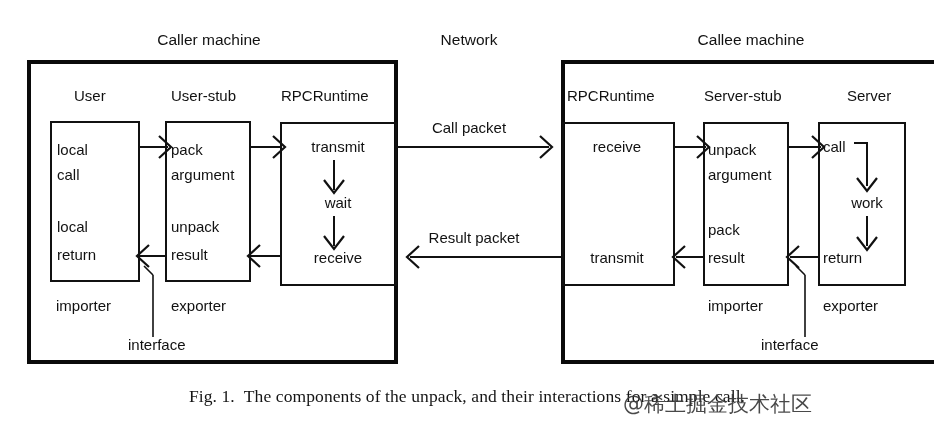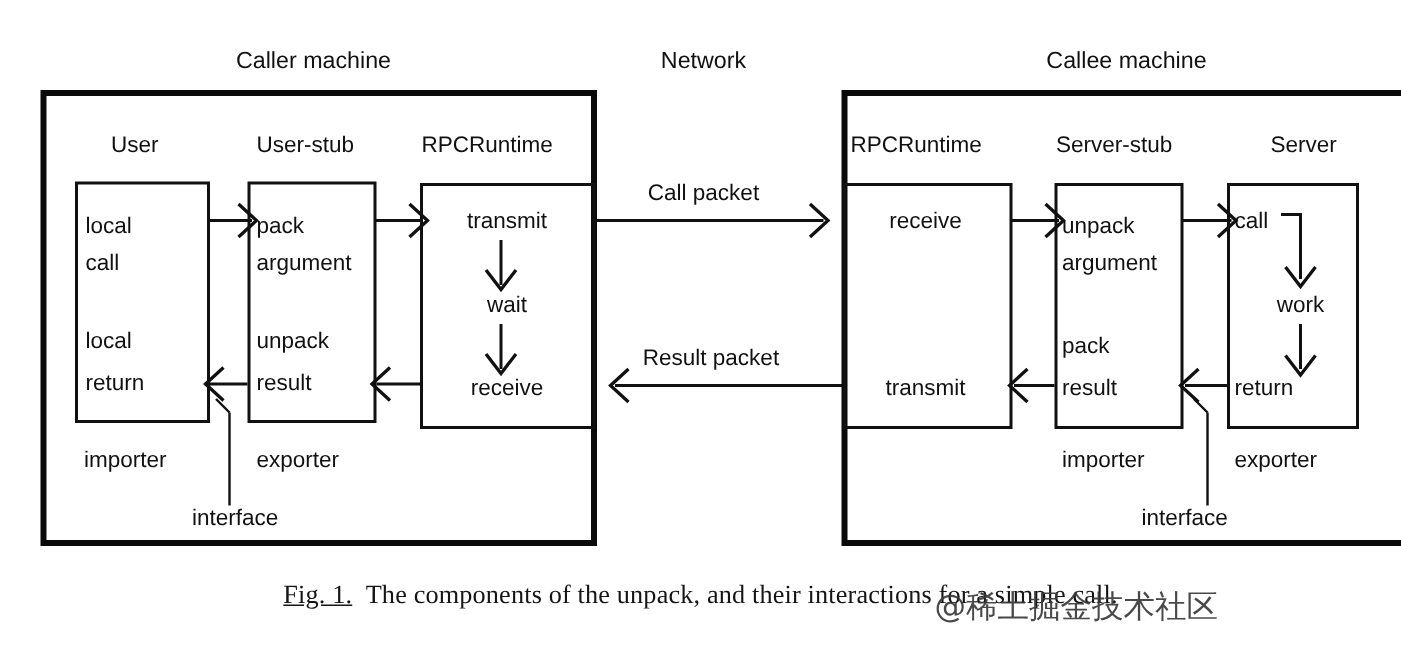--- a/index.html
+++ b/index.html
@@ -21,21 +21,21 @@
   .ln-thin{stroke:#111;stroke-width:1.6;fill:none;}
   .caption{
     position:absolute;left:0;top:386px;width:934px;
     text-align:center;
     font-family:"Liberation Serif", serif;
     font-size:17.5px;
     color:#151515;
     letter-spacing:.1px;
     white-space:nowrap;
   }
-  .caption .figno{font-weight:400;text-decoration:underline;}
+  .caption .figno{font-weight:400;}
   .watermark{
     position:absolute;
     left:623px;top:390px;
     font-family:"DejaVu Sans", sans-serif;
     font-size:21px;
     color:#3a3a3a;
     opacity:.92;
     white-space:nowrap;
     pointer-events:none;
   }

